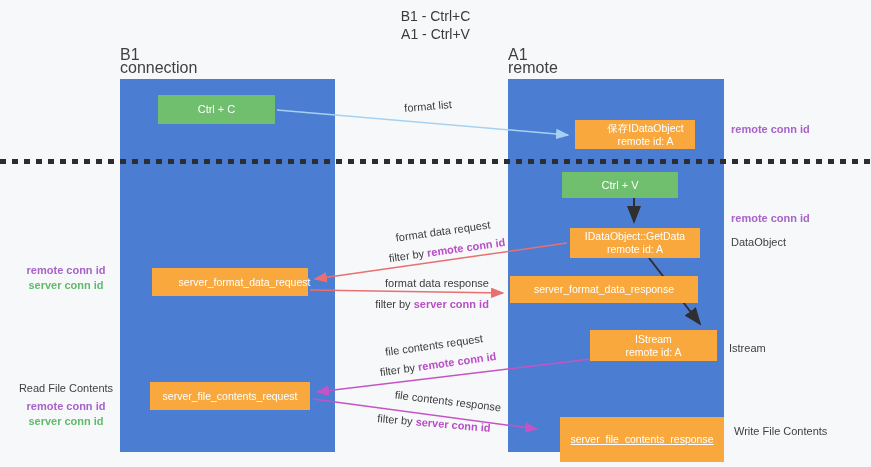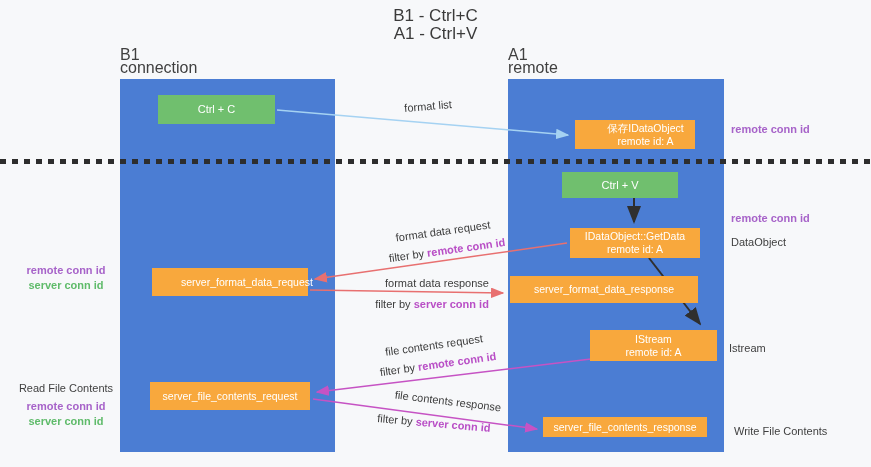--- a/index.html
+++ b/index.html
@@ -1,35 +1,35 @@
 <!DOCTYPE html>
 <html><head>
 <meta charset="utf-8">
 <style>
   html,body{margin:0;padding:0;background:#f7f8fa;font-family:"Liberation Sans",sans-serif;}
   .canvas{position:relative;width:871px;height:467px;background:#f7f8fa;overflow:hidden;}
 
   .title{position:absolute;top:7px;left:0;width:871px;text-align:center;
-         font-size:17px;color:#3a3a3a;line-height:18px;z-index:5;}
+         font-size:14px;color:#3a3a3a;line-height:18px;z-index:5;}
 
   .lane{position:absolute;top:79px;height:373px;background:#4b7dd3;z-index:1;}
   .lane.left{left:120px;width:215px;}
   .lane.right{left:508px;width:216px;}
 
   .lane-header{position:absolute;top:48px;font-size:16px;
                color:#404040;line-height:13px;z-index:5;}
   .lane-header.left{left:120px;width:215px;}
   .lane-header.right{left:508px;width:216px;}
 
   .dashed{position:absolute;left:0;top:159px;width:871px;height:5px;z-index:2;
           background:repeating-linear-gradient(90deg,#2d2d2d 0 6px,transparent 6px 12px);}
 
   svg.arrows{position:absolute;left:0;top:0;width:871px;height:467px;z-index:3;}
 
-  .node{position:absolute;display:flex;flex-direction:column;
+  .node{position:absolute;display:flex;flex-direction:column;align-items:center;
         justify-content:center;color:#fff;font-size:10.5px;line-height:13px;
         text-align:center;z-index:4;box-sizing:border-box;}
   .node.orange{background:#f8a83d;}
   .node.green{background:#70bf6e;font-size:11px;}
 
   .edge-label{position:absolute;font-size:11px;color:#3c3c3c;white-space:nowrap;z-index:5;}
   .side{position:absolute;font-size:11px;white-space:nowrap;z-index:5;line-height:15px;}
   .side-col{position:absolute;font-size:11px;text-align:center;z-index:5;line-height:15px;}
   .purple{color:#a763c9;font-weight:bold;}
   .magenta{color:#b94fc6;font-weight:bold;}
@@ -112,21 +112,21 @@
 
   <div class="node orange" style="left:590px;top:330px;width:127px;height:31px;">
     <div>IStream</div>
     <div>remote id: A</div>
   </div>
 
   <div class="node orange" style="left:150px;top:382px;width:160px;height:28px;">
     <div>server_file_contents_request</div>
   </div>
 
-  <div class="node orange" style="left:543px;top:417px;width:164px;height:20px;">
+  <div class="node orange" style="left:560px;top:417px;width:164px;height:45px;text-decoration:underline;">
     <div>server_file_contents_response</div>
   </div>
 
   <div class="edge-label" style="left:428px;top:106px;transform:translate(-50%,-50%) rotate(-5deg);">format list</div>
 
   <div class="edge-label" style="left:443px;top:231px;transform:translate(-50%,-50%) rotate(-8deg);">format data request</div>
   <div class="edge-label" style="left:447px;top:250px;transform:translate(-50%,-50%) rotate(-8deg);"><span>filter by </span><span class="magenta">remote conn id</span></div>
 
   <div class="edge-label" style="left:437px;top:283px;transform:translate(-50%,-50%);">format data response</div>
   <div class="edge-label" style="left:432px;top:304px;transform:translate(-50%,-50%);"><span>filter by </span><span class="magenta">server conn id</span></div>

